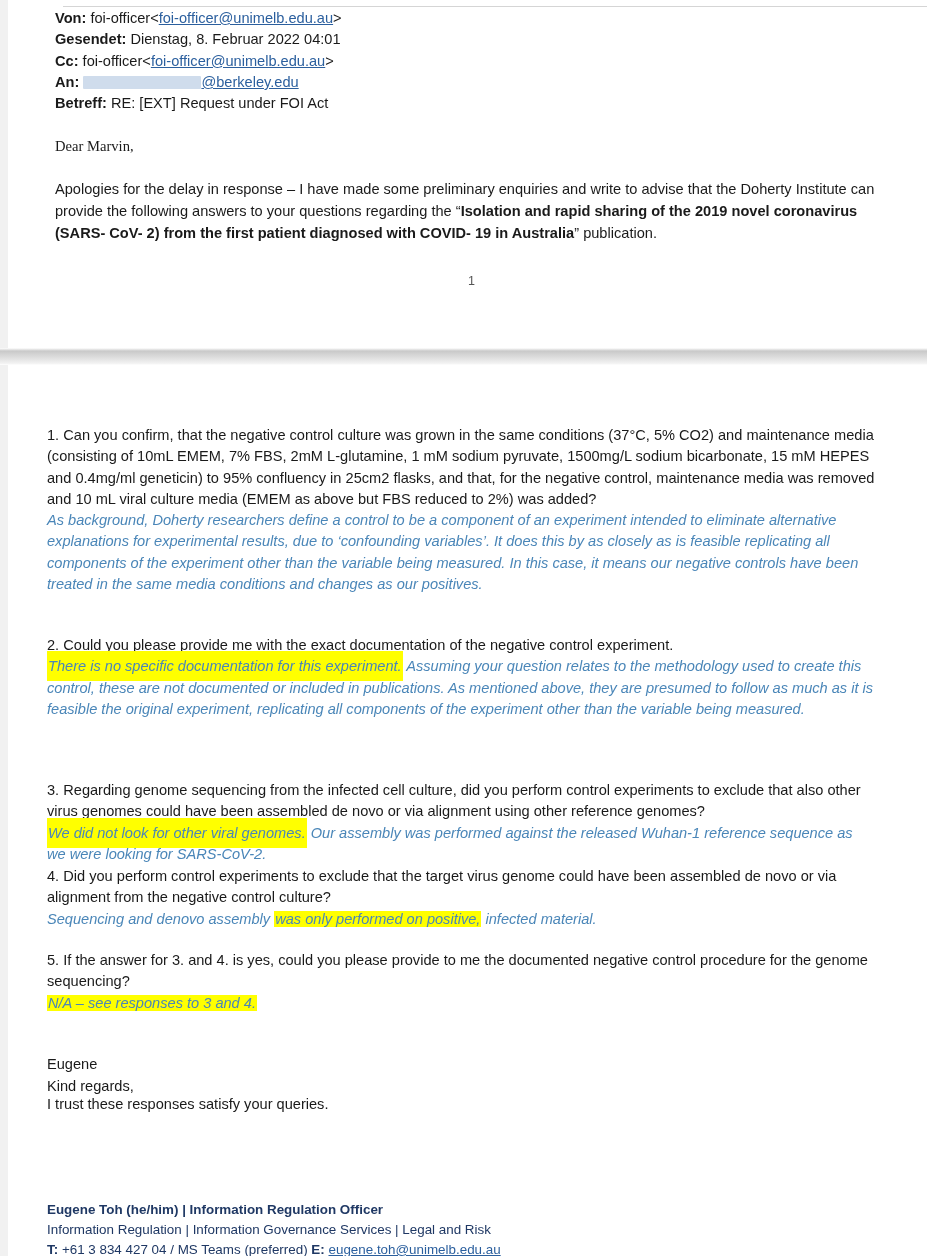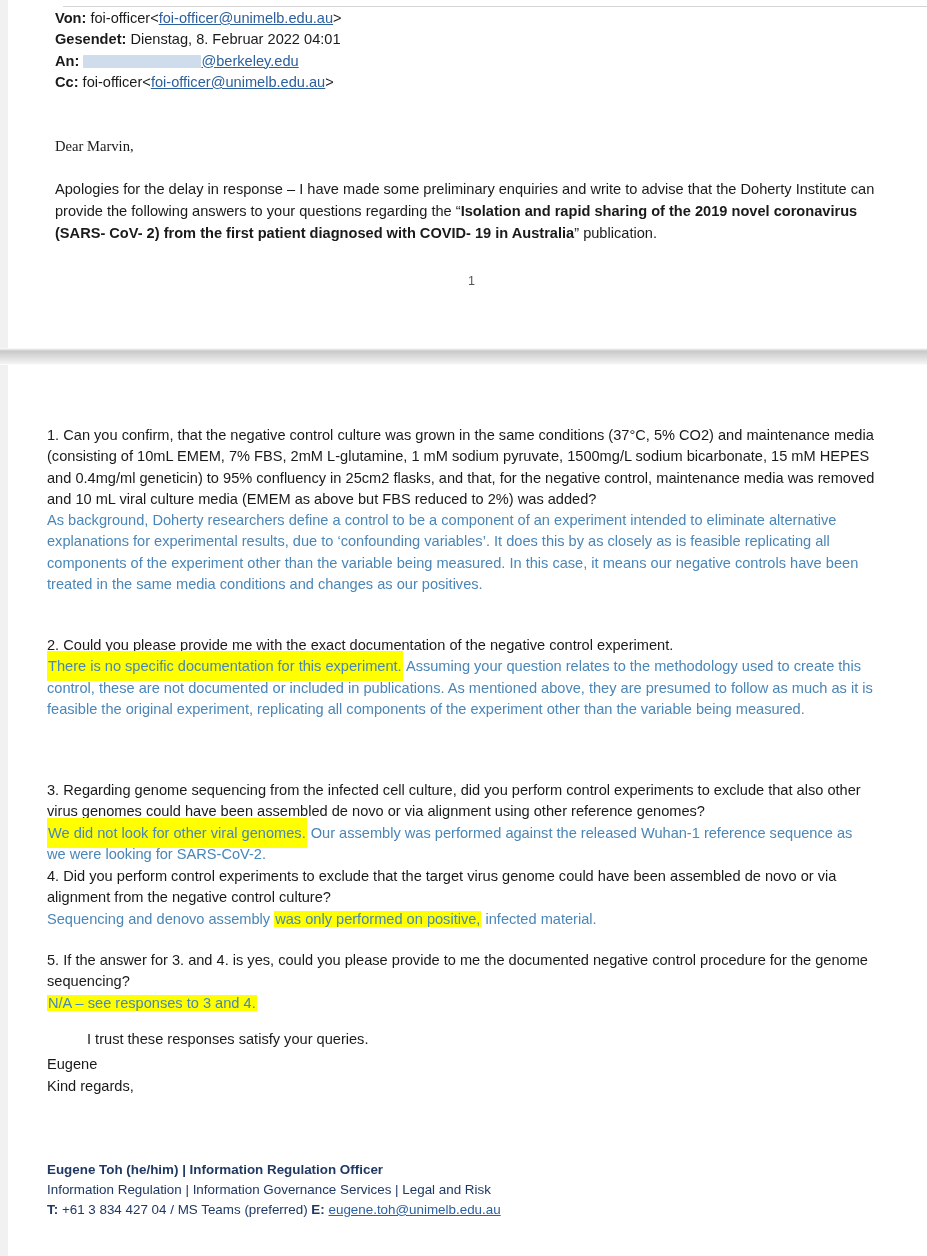--- a/index.html
+++ b/index.html
@@ -103,46 +103,46 @@
 
   
   .qa {
     position: absolute;
     left: 47px;
     width: 828px;
     font-size: 14.6px;
     line-height: 21.3px;
   }
   .q { color: #1a1a1a; }
-  .a { color: #4a86b8; }
+  .a { color: #4a86b8; font-style: italic; }
   .hl {
     background: #ffff00;
     padding: 7px 1px;
   }
   .hl-blue { background: #ffff00; color: #4a86b8; padding: 0 1px; }
 
   .blk1 { top: 425px; }
   .blk2 { top: 635px; }
   .blk3 { top: 780px; }
   .blk4 { top: 866px; }
   .blk5 { top: 950px; }
-  .closing { top: 1029px; margin-left: 40px; }
+  .closing { top: 1094px; }
   .regards { top: 1076px; }
   .name { top: 1054px; }
 
   .sig {
     position: absolute;
     left: 47px;
     top: 1160px;
     width: 828px;
     font-size: 13.4px;
     line-height: 20px;
     color: #1f3864;
   }
-  .sig .s-bold { font-weight: bold; }
+  .sig .s-bold { font-weight: bold; margin-top: 40px; }
   .sig a.link { color: #2b5f9e; }
 </style>
 </head>
 <body>
 
 <div class="viewer">
 
   <div class="left-gutter"></div>
   <div class="left-gutter2"></div>
 
@@ -153,26 +153,30 @@
     <div class="body-col hdr-block">
       <div class="hdr-line">
         <b>Von:</b>
         <span>foi-officer</span><span>&lt;</span><a class="link" href="#">foi-officer@unimelb.edu.au</a><span>&gt;</span>
       </div>
       <div class="hdr-line">
         <b>Gesendet:</b>
         <span>Dienstag, 8. Februar 2022 04:01</span>
       </div>
       <div class="hdr-line">
+        <b>Cc:</b>
+        <span>foi-officer</span><span>&lt;</span><a class="link" href="#">foi-officer@unimelb.edu.au</a><span>&gt;</span>
+      </div>
+      <div class="hdr-line">
         <b>An:</b>
         <span class="redact"></span><a class="link" href="#">@berkeley.edu</a>
       </div>
       <div class="hdr-line">
-        <b>Cc:</b>
-        <span>foi-officer</span><span>&lt;</span><a class="link" href="#">foi-officer@unimelb.edu.au</a><span>&gt;</span>
+        <b>Betreff:</b>
+        <span>RE: [EXT] Request under FOI Act</span>
       </div>
     </div>
 
     <div class="body-col salutation">Dear Marvin,</div>
 
     <div class="body-col intro">
       <span>Apologies for the delay in response – I have made some preliminary enquiries and write to advise that the Doherty Institute can provide the following answers to your questions regarding the “</span><b>Isolation and rapid sharing of the 2019 novel coronavirus (SARS- CoV- 2) from the first patient diagnosed with COVID- 19 in Australia</b><span>” publication.</span>
     </div>
 
     <div class="page-num">1</div>

